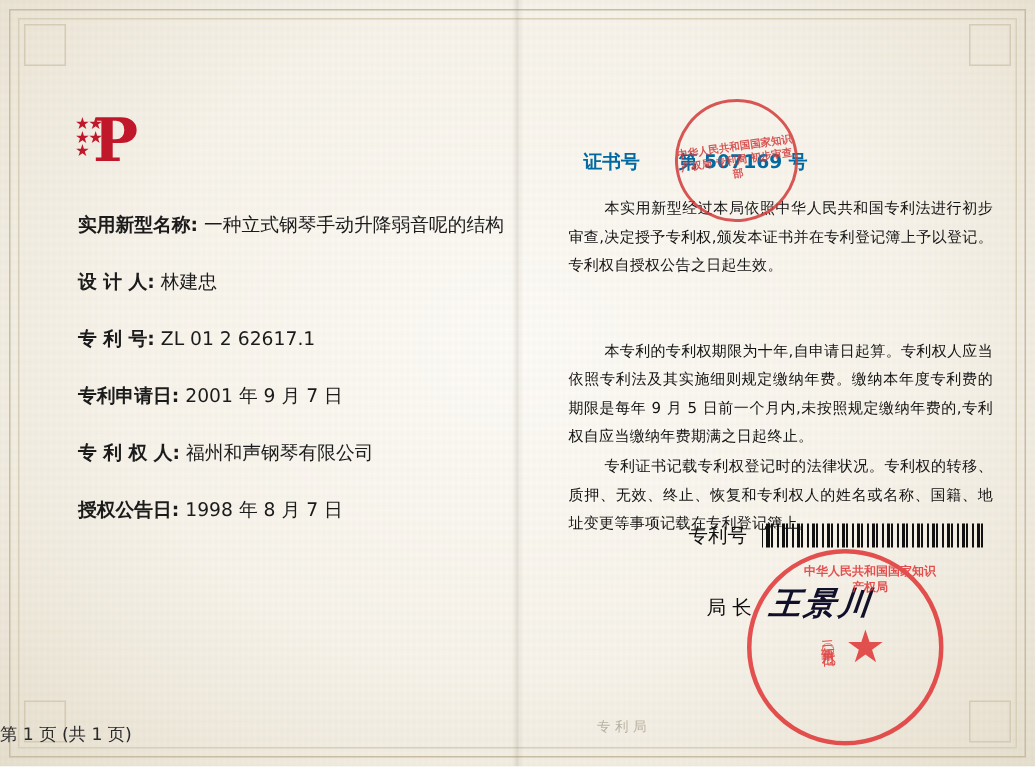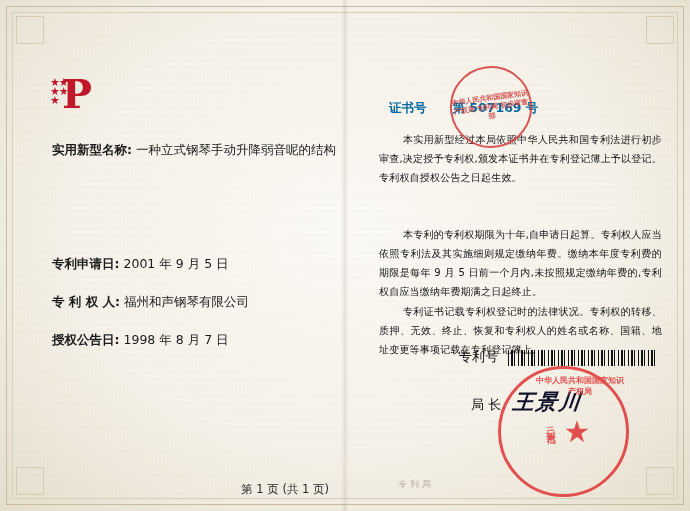--- a/index.html
+++ b/index.html
@@ -104,21 +104,21 @@
     font-weight: bold;
   }
   .field-row .val {
     font-weight: normal;
   }
   #page-number {
     position: absolute;
     left: 0;
     right: 16px;
     top: 482px;
-    text-align: right;
+    text-align: left;
     font-size: 11.5px;
     color: #2a2a2a;
   }
   
   #right-page {
     position: absolute;
     left: 349px; top: 0;
     width: 341px; height: 511px;
   }
   #cert-no-row {
@@ -296,25 +296,33 @@
         <div class="logo-stars">★★<br>★★<br>★</div>
         <div class="logo-p">P</div>
       </div>
     </div>
 
     <div class="field-row" style="top:142px;">
       <span class="lbl">实用新型名称:</span>
       <span class="val">一种立式钢琴手动升降弱音呢的结构</span>
     </div>
 
-
+    <div class="field-row" style="top:180px;">
+      <span class="lbl">设 计 人:</span>
+      <span class="val">林建忠</span>
+    </div>
+
+    <div class="field-row" style="top:218px;">
+      <span class="lbl">专 利 号:</span>
+      <span class="val">ZL 01 2 62617.1</span>
+    </div>
 
     <div class="field-row" style="top:256px;">
       <span class="lbl">专利申请日:</span>
-      <span class="val">2001 年 9 月 5 日</span>
+      <span class="val">2001 年 9 月 7 日</span>
     </div>
 
     <div class="field-row" style="top:294px;">
       <span class="lbl">专 利 权 人:</span>
       <span class="val">福州和声钢琴有限公司</span>
     </div>
 
     <div class="field-row" style="top:332px;">
       <span class="lbl">授权公告日:</span>
       <span class="val">1998 年 8 月 7 日</span>

